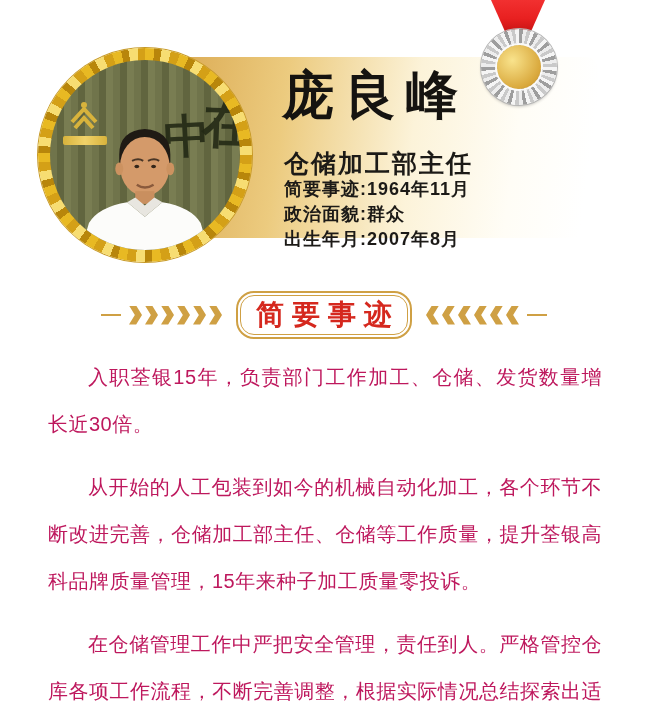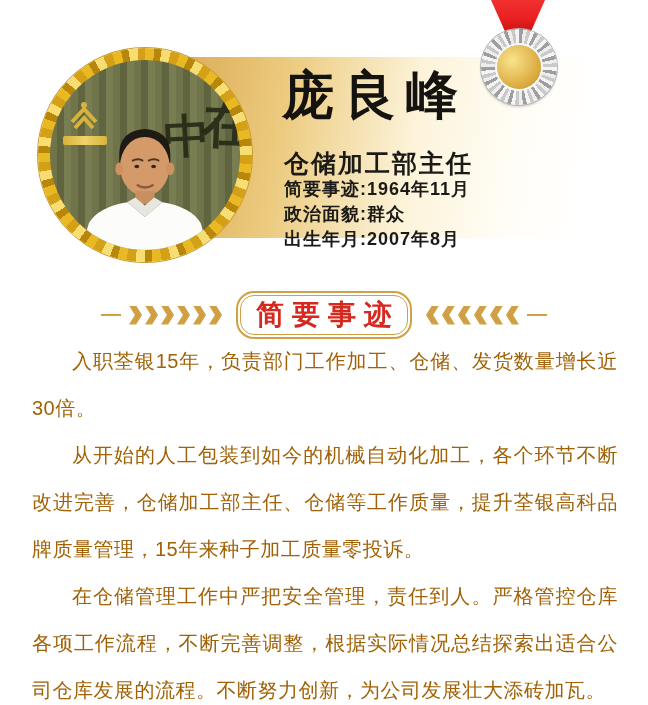--- a/index.html
+++ b/index.html
@@ -101,22 +101,22 @@
   .section-pill::after{
     content:"";position:absolute;inset:2px;border:1px solid var(--accent-gold);border-radius:14px;pointer-events:none;
   }
   .section-title{
     font-size:28px;font-weight:700;color:var(--accent-red);
     letter-spacing:8px;margin-right:-8px;white-space:nowrap;
   }
   
   .article{position:absolute;left:32px;top:338px;width:586px;}
   .article p{
-    margin:0;text-indent:2em;font-size:20px;line-height:47px;
-    text-align:justify;color:#a16207;font-weight:500;letter-spacing:.5px;
+    margin:16px;text-indent:2em;font-size:20px;line-height:47px;
+    text-align:justify;color:#be185d;font-weight:500;letter-spacing:.5px;
   }
 </style>
 </head>
 <body>
 
 <div class="hero">
 
   <div class="info-card">
     <div class="person-name">庞良峰</div>
     <div class="person-title">仓储加工部主任</div>

